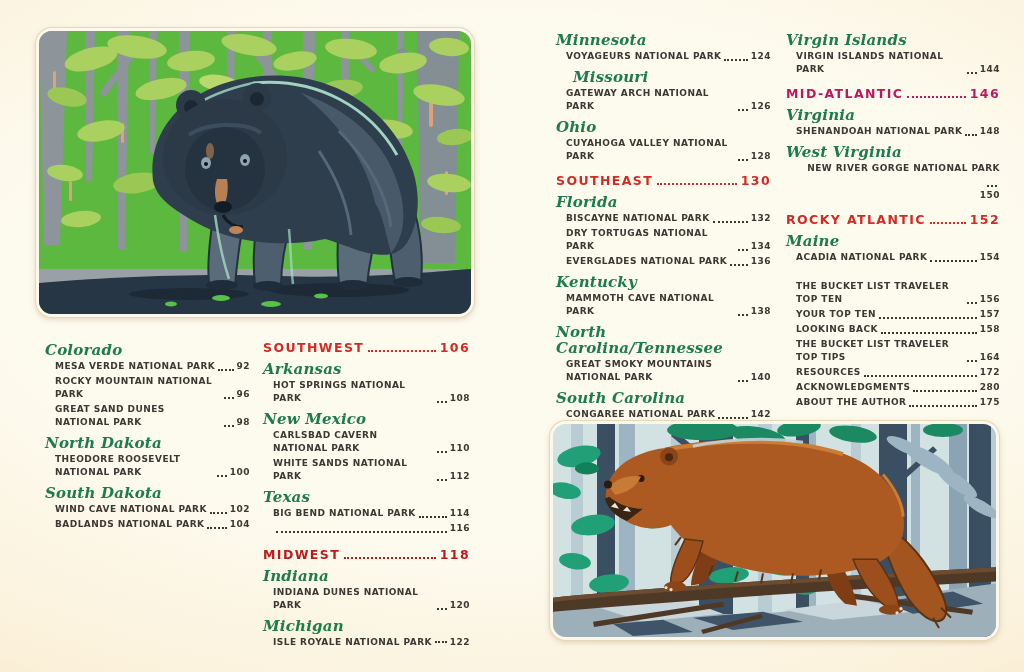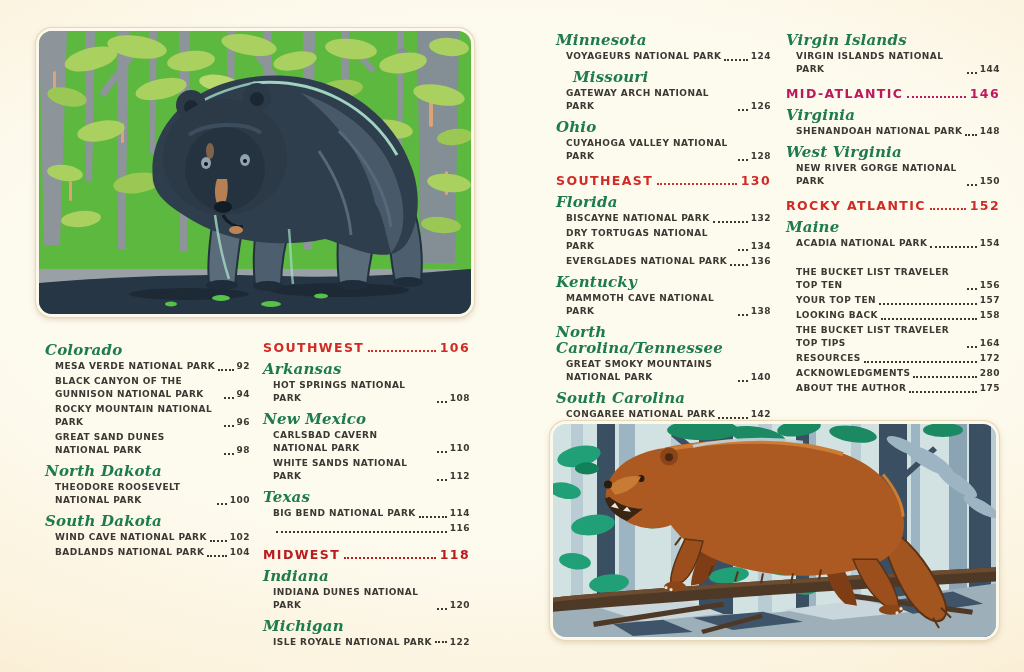--- a/index.html
+++ b/index.html
@@ -159,25 +159,20 @@
   </figure>
 
   <div class="toc-col" id="col-1">
       <div class="state-heading" style="color: rgb(30, 123, 76);">Colorado</div>
       <div class="entry" style="color: rgb(60, 56, 51);">
         <span class="name">MESA VERDE NATIONAL PARK</span>
         <span class="leader"></span>
         <span class="page-num">92</span>
       </div>
       <div class="entry" style="color: rgb(60, 56, 51);">
-        <span class="name">BLACK CANYON OF THE GUNNISON NATIONAL PARK</span>
-        <span class="leader"></span>
-        <span class="page-num">94</span>
-      </div>
-      <div class="entry" style="color: rgb(60, 56, 51);">
         <span class="name">ROCKY MOUNTAIN NATIONAL PARK</span>
         <span class="leader"></span>
         <span class="page-num">96</span>
       </div>
       <div class="entry" style="color: rgb(60, 56, 51);">
         <span class="name">GREAT SAND DUNES NATIONAL PARK</span>
         <span class="leader"></span>
         <span class="page-num">98</span>
       </div>
       <div class="state-heading" style="color: rgb(30, 123, 76);">North Dakota</div>
@@ -320,21 +315,21 @@
         <span class="leader"></span>
         <span class="page-num">146</span>
       </div>
       <div class="state-heading" style="color: rgb(30, 123, 76);">Virginia</div>
       <div class="entry" style="color: rgb(60, 56, 51);">
         <span class="name">SHENANDOAH NATIONAL PARK</span>
         <span class="leader"></span>
         <span class="page-num">148</span>
       </div>
       <div class="state-heading" style="color: rgb(30, 123, 76);">West Virginia</div>
-      <div class="entry" style="color: rgb(60, 56, 51);">
+      <div class="entry" style="color: rgb(60, 56, 51); flex-direction: column;">
         <span class="name">NEW RIVER GORGE NATIONAL PARK</span>
         <span class="leader"></span>
         <span class="page-num">150</span>
       </div>
       <div class="region-row" style="color: rgb(210, 42, 37);">
         <span>ROCKY ATLANTIC</span>
         <span class="leader"></span>
         <span class="page-num">152</span>
       </div>
       <div class="state-heading" style="color: rgb(30, 123, 76);">Maine</div>

